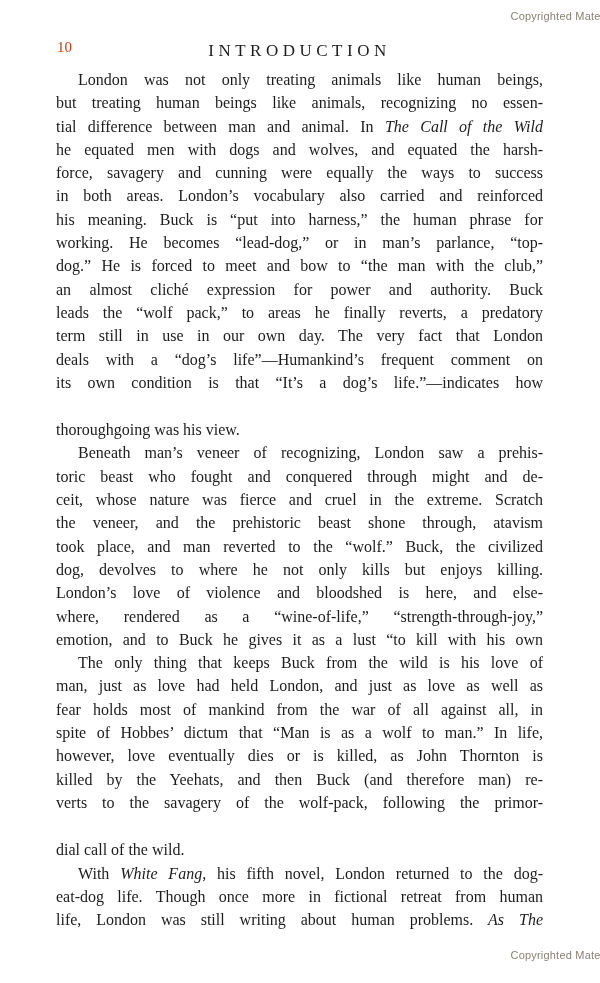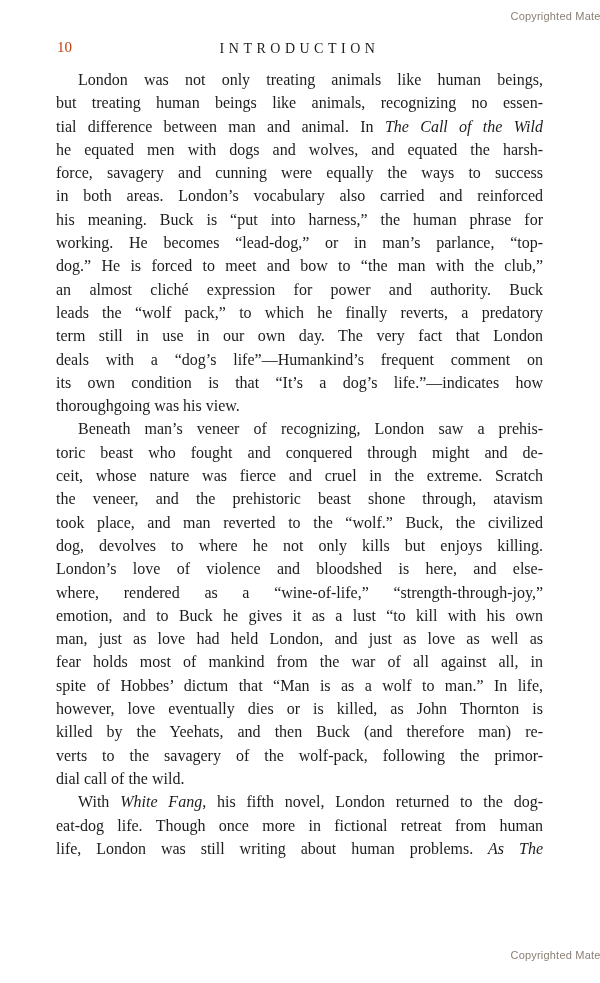--- a/index.html
+++ b/index.html
@@ -35,40 +35,40 @@
   }
   .page-number {
     position: absolute;
     left: 1px;
     top: 0;
     font-size: 15px;
     color: #c2410c;
   }
   .chapter-title {
     text-align: center;
-    font-size: 14px;
+    font-size: 17px;
     letter-spacing: 4.5px;
     color: #1c1c1c;
     padding-top: 2px;
   }
   .text-body {
     position: absolute;
     top: 68px;
     left: 56px;
     width: 487px;
     font-size: 16px;
   }
   .line {
     height: 23.3px;
     line-height: 23.3px;
     overflow: hidden;
     text-align: justify;
     text-align-last: justify;
   }
-  .line.last { text-align-last: left; }
+  .line.last { text-align-last: left; margin-top: 24px; }
   .line.indent { text-indent: 22px; }
   .italic { font-style: italic; }
 </style>
 </head>
 <body>
 
 <div class="page">
   <div class="watermark top">Copyrighted Material</div>
 
   <div class="header-row">
@@ -80,34 +80,35 @@
       <div class="line indent"><span>London was not only treating animals like human beings,</span></div>
       <div class="line"><span>but treating human beings like animals, recognizing no essen-</span></div>
       <div class="line"><span>tial difference between man and animal. In </span><span class="italic">The Call of the Wild</span></div>
       <div class="line"><span>he equated men with dogs and wolves, and equated the harsh-</span></div>
       <div class="line"><span>force, savagery and cunning were equally the ways to success</span></div>
       <div class="line"><span>in both areas. London’s vocabulary also carried and reinforced</span></div>
       <div class="line"><span>his meaning. Buck is “put into harness,” the human phrase for</span></div>
       <div class="line"><span>working. He becomes “lead-dog,” or in man’s parlance, “top-</span></div>
       <div class="line"><span>dog.” He is forced to meet and bow to “the man with the club,”</span></div>
       <div class="line"><span>an almost cliché expression for power and authority. Buck</span></div>
-      <div class="line"><span>leads the “wolf pack,” to which he finally reverts, a predatory</span></div>
+      <div class="line"><span>leads the “wolf pack,” to areas he finally reverts, a predatory</span></div>
       <div class="line"><span>term still in use in our own day. The very fact that London</span></div>
       <div class="line"><span>deals with a “dog’s life”—Humankind’s frequent comment on</span></div>
       <div class="line"><span>its own condition is that “It’s a dog’s life.”—indicates how</span></div>
       <div class="line last"><span>thoroughgoing was his view.</span></div>
       <div class="line indent"><span>Beneath man’s veneer of recognizing, London saw a prehis-</span></div>
       <div class="line"><span>toric beast who fought and conquered through might and de-</span></div>
       <div class="line"><span>ceit, whose nature was fierce and cruel in the extreme. Scratch</span></div>
       <div class="line"><span>the veneer, and the prehistoric beast shone through, atavism</span></div>
       <div class="line"><span>took place, and man reverted to the “wolf.” Buck, the civilized</span></div>
       <div class="line"><span>dog, devolves to where he not only kills but enjoys killing.</span></div>
       <div class="line"><span>London’s love of violence and bloodshed is here, and else-</span></div>
       <div class="line"><span>where, rendered as a “wine-of-life,” “strength-through-joy,”</span></div>
       <div class="line"><span>emotion, and to Buck he gives it as a lust “to kill with his own</span></div>
+      <div class="line indent"><span>The only thing that keeps Buck from the wild is his love of</span></div>
       <div class="line"><span>man, just as love had held London, and just as love as well as</span></div>
       <div class="line"><span>fear holds most of mankind from the war of all against all, in</span></div>
       <div class="line"><span>spite of Hobbes’ dictum that “Man is as a wolf to man.” In life,</span></div>
       <div class="line"><span>however, love eventually dies or is killed, as John Thornton is</span></div>
       <div class="line"><span>killed by the Yeehats, and then Buck (and therefore man) re-</span></div>
       <div class="line"><span>verts to the savagery of the wolf-pack, following the primor-</span></div>
       <div class="line last"><span>dial call of the wild.</span></div>
       <div class="line indent"><span>With </span><span class="italic">White Fang</span><span>, his fifth novel, London returned to the dog-</span></div>
       <div class="line"><span>eat-dog life. Though once more in fictional retreat from human</span></div>
       <div class="line"><span>life, London was still writing about human problems. </span><span class="italic">As The</span></div>

